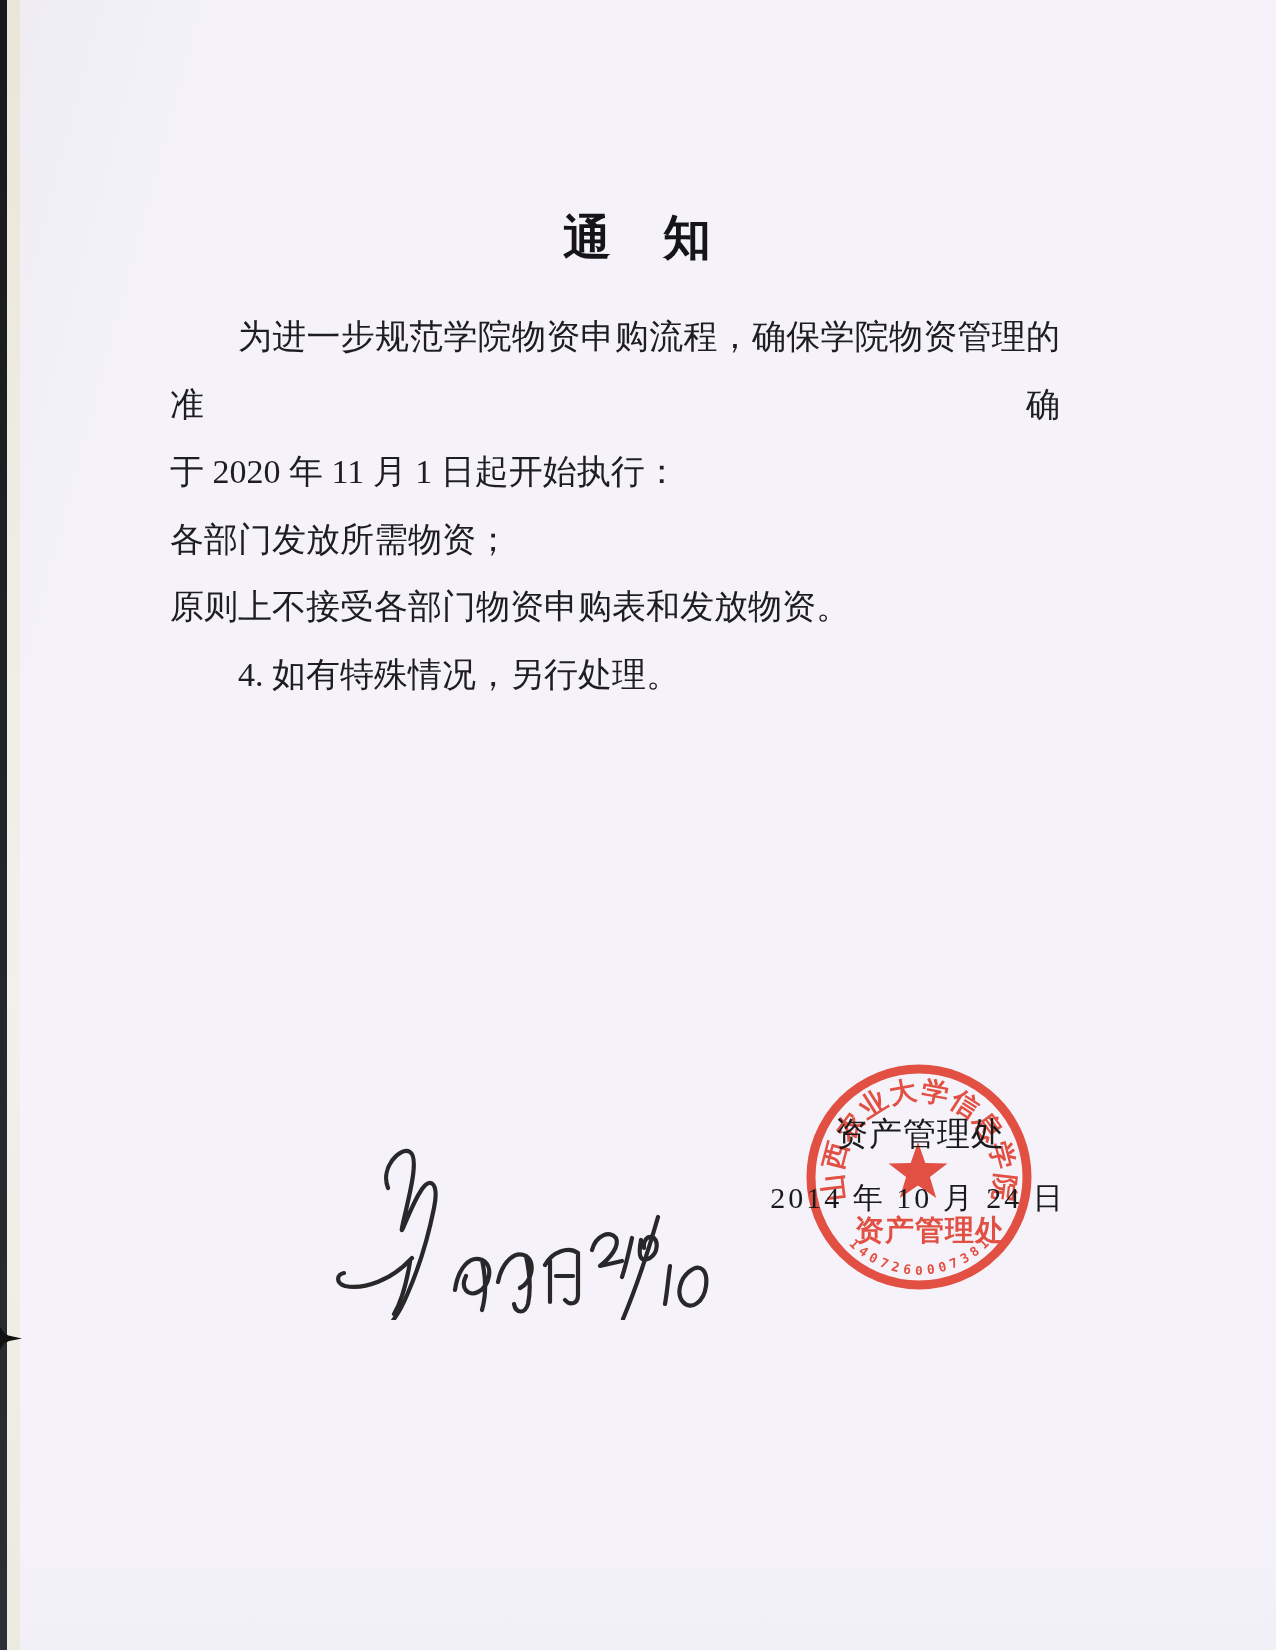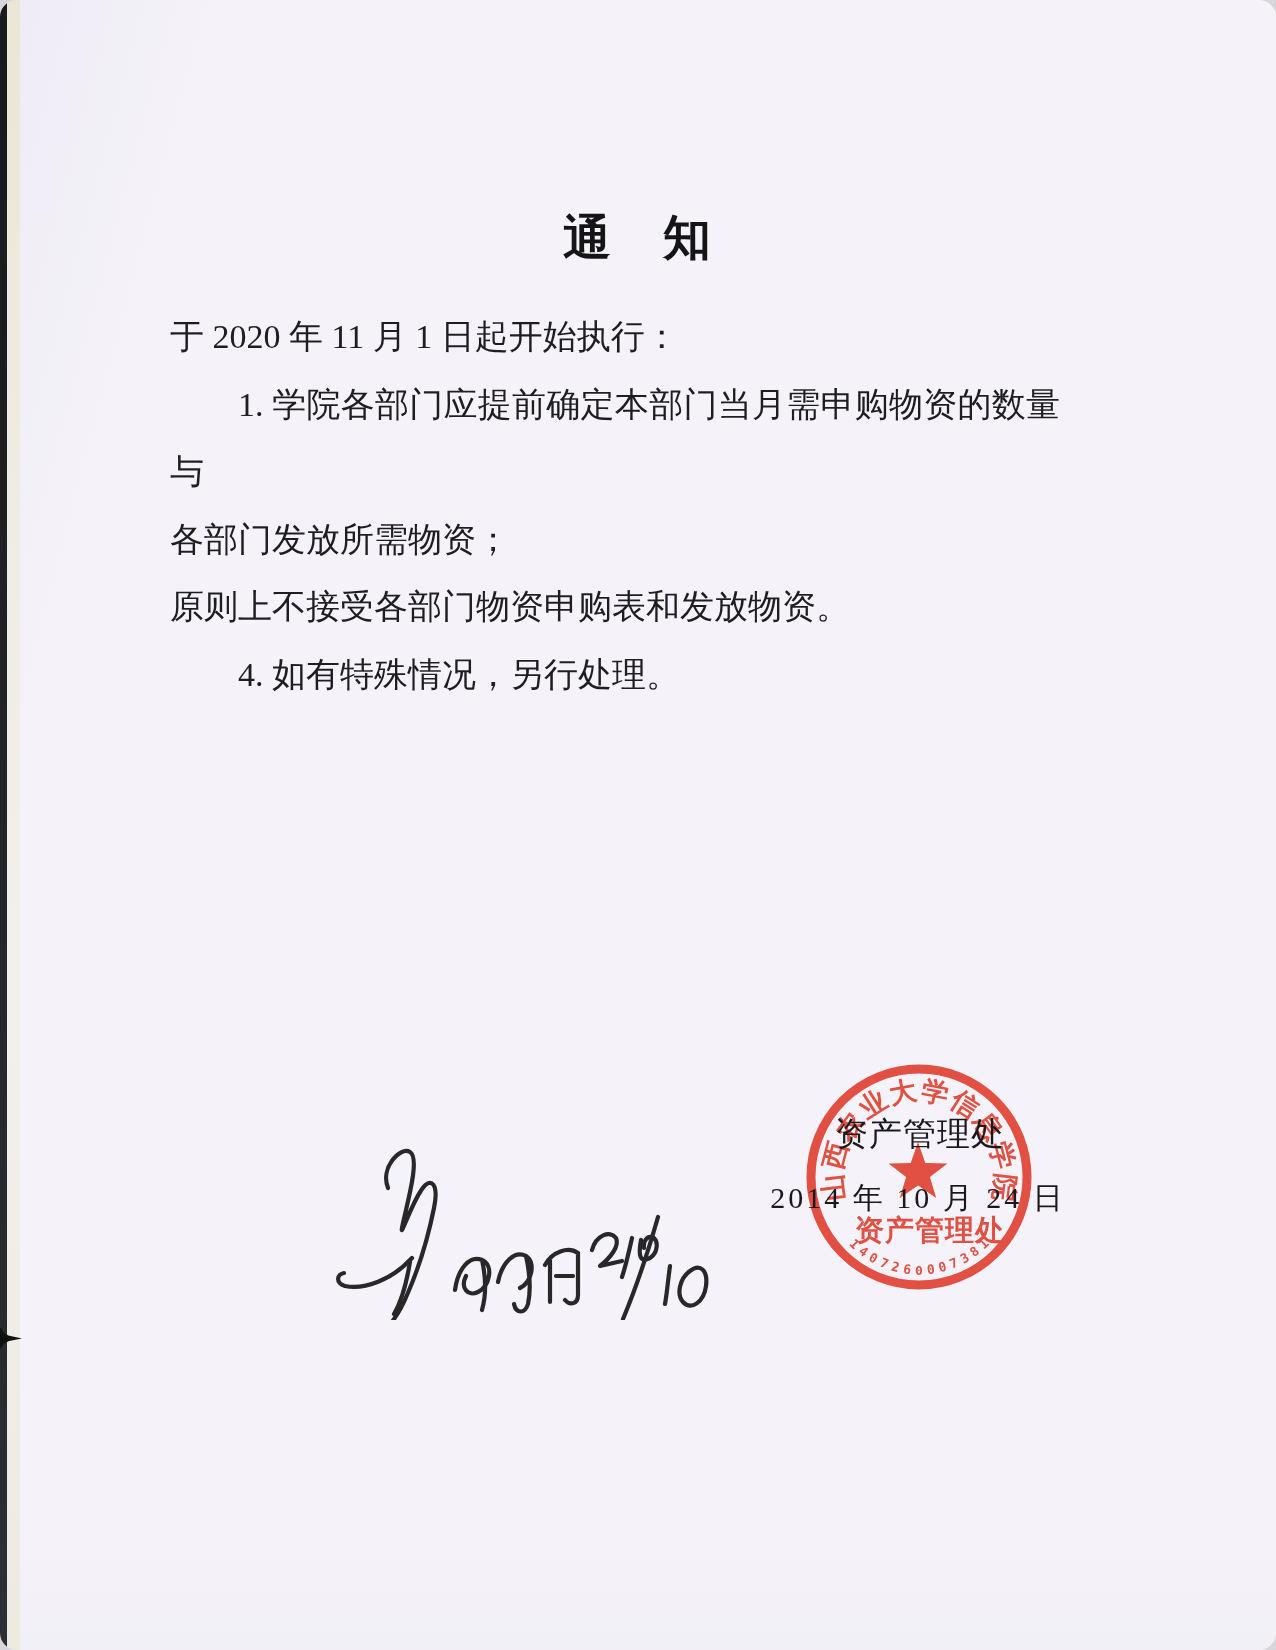--- a/index.html
+++ b/index.html
@@ -6,21 +6,20 @@
   .page{
     position:relative;
     width:1276px;height:1650px;
     margin:0 auto;
     background:var(--paper,#f5f3f9);
     background-image:linear-gradient(105deg, rgba(230,226,238,.45) 0%, rgba(246,244,250,0) 14%),
                      linear-gradient(0deg, rgba(236,233,242,.35) 0%, rgba(246,244,250,0) 8%);
     overflow:hidden;
     font-family:"Liberation Serif","DejaVu Serif",serif;
     color:var(--ink,#1e1e20);
-    border-radius:17px;
   }
   .edge-dark{position:absolute;left:0;top:0;width:7px;height:1650px;
     background:linear-gradient(180deg,#17191c 0%,#23262a 55%,#2c2f33 100%);}
   .edge-cream{position:absolute;left:7px;top:0;width:13px;height:1650px;
     background:linear-gradient(180deg,#e9e5d4 0%,#efece2 35%,#f2f0ea 60%,#ece9dd 100%);
     opacity:.9;}
   .ink-blot{position:absolute;left:0px;top:1326px;width:22px;height:24px;background:#121212;
     clip-path:polygon(0 4%,18% 28%,38% 40%,100% 52%,42% 62%,20% 72%,0 98%);}
   .title{
     position:absolute;left:0;top:206px;width:1276px;margin:0;
@@ -55,22 +54,22 @@
 
 <div class="page">
 
   <div class="edge-dark"></div>
   <div class="edge-cream"></div>
   <div class="ink-blot"></div>
 
   <h1 class="title">通　知</h1>
 
   <div class="body-text">
+      <div class="line indent justify">为进一步规范学院物资申购流程，确保学院物资管理的准确</div>
       <div class="line">于 2020 年 11 月 1 日起开始执行：</div>
-      <div class="line indent justify">1. 学院各部门应提前确定本部门当月需申购物资的数量与</div>
       <div class="line">各部门发放所需物资；</div>
       <div class="line">原则上不接受各部门物资申购表和发放物资。</div>
       <div class="line indent">4. 如有特殊情况，另行处理。</div>
     </div>
 
   <svg class="stamp" viewBox="0 0 230 230">
     <circle class="stamp-ring" cx="115" cy="115" r="108"></circle>
     <g id="stamp-arc">
         <text class="stamp-arc-char" transform="translate(29.6 125.5) rotate(-97.0)">山</text>
         <text class="stamp-arc-char" transform="translate(31.8 93.4) rotate(-75.4)">西</text>

